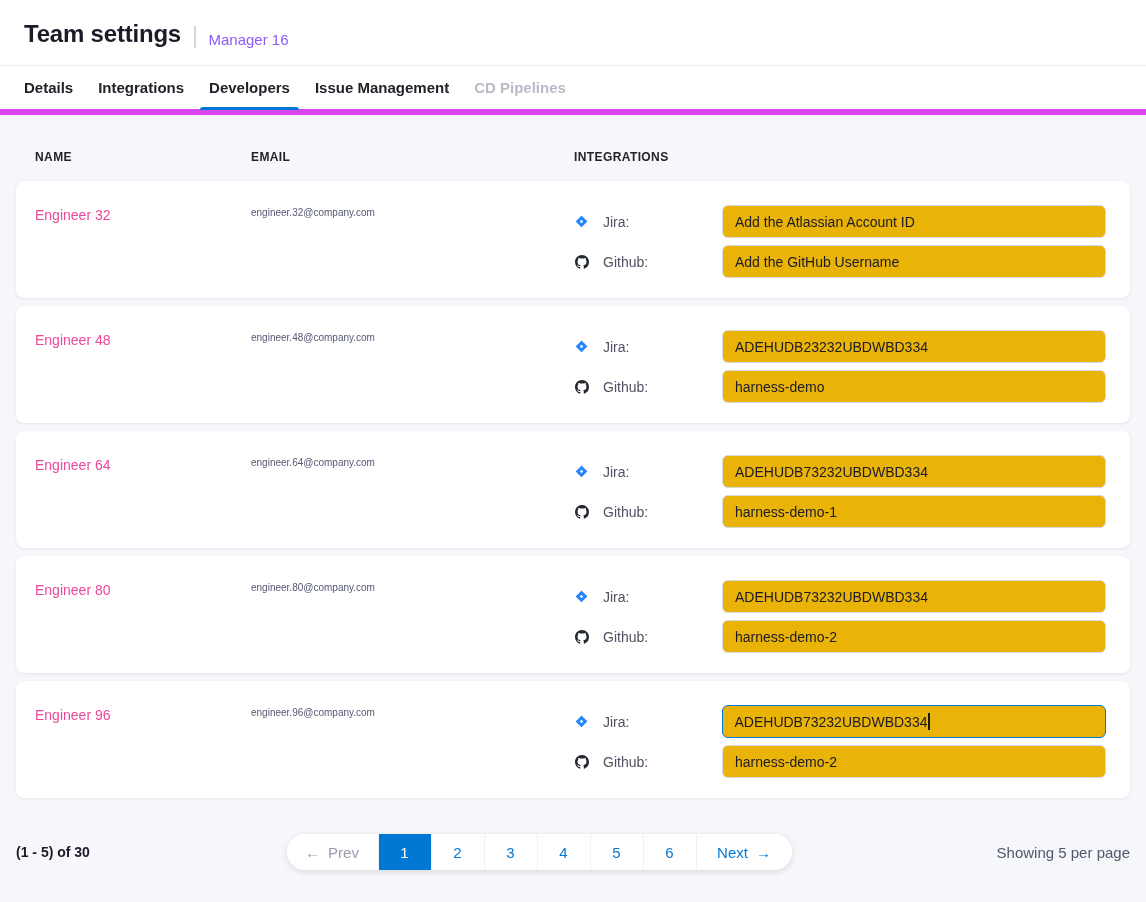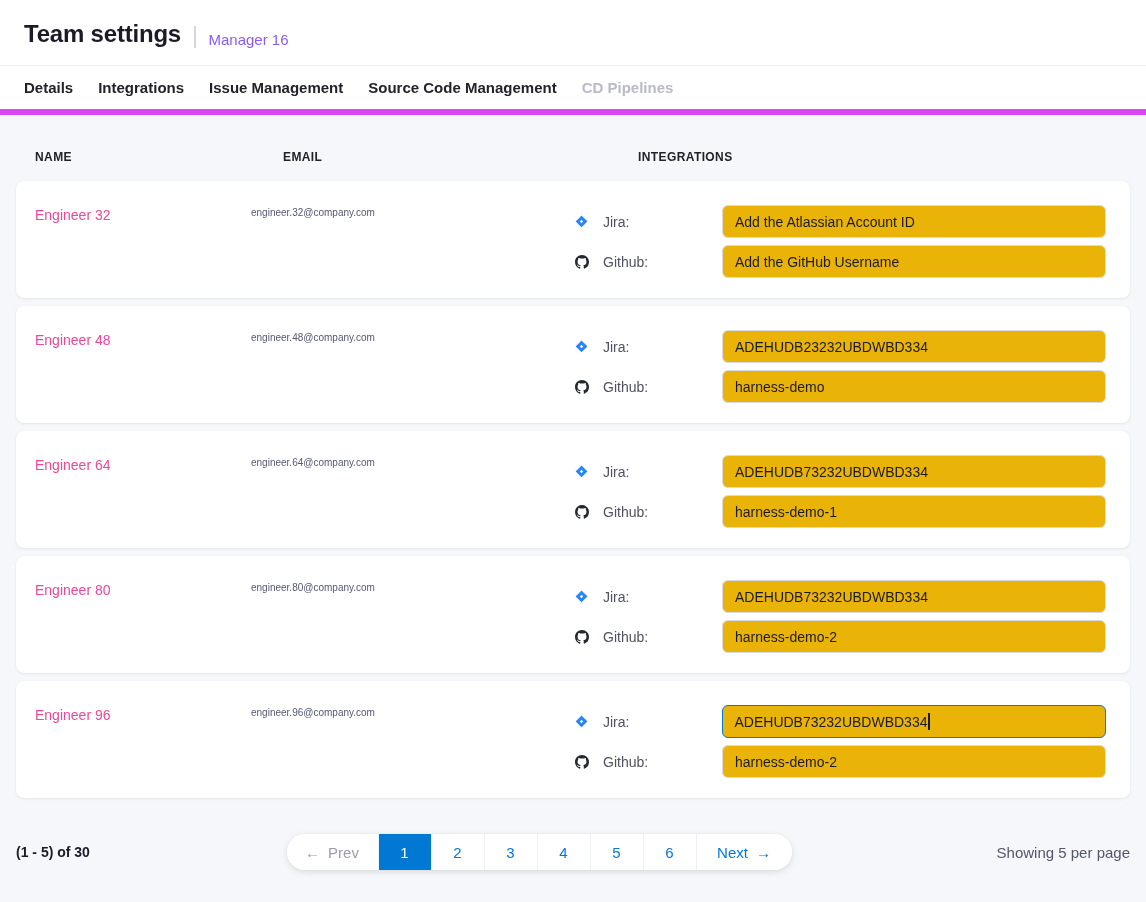--- a/index.html
+++ b/index.html
@@ -39,21 +39,20 @@
     content:""; position:absolute; left:0; right:0; bottom:-1px;
     height:3px; background:#0278d5; border-radius:3px 3px 0 0;
   }
   .tab.disabled { color:#b9bac7; cursor:default; }
 
   
   .table-area { padding:0 16px; }
   .thead {
     display:flex;
     padding:35px 24px 17px 19px;
-    gap:32px;
   }
   .th { font-size:12px; font-weight:700; color:#22222a; letter-spacing:0.4px; }
   .th-name  { width:216px; }
   .th-email { width:323px; }
   .th-integrations { flex:1; }
 
   .card {
     display:flex;
     background:#fff;
     border-radius:8px;
@@ -118,22 +117,22 @@
   <div class="header-row">
     <span class="page-title">Team settings</span>
     <span class="title-sep"></span>
     <span class="page-subtitle">Manager 16</span>
   </div>
 </header>
 
 <nav class="tabs" id="tabs">
     <div class="tab">Details</div>
     <div class="tab">Integrations</div>
+    <div class="tab active">Developers</div>
     <div class="tab">Issue Management</div>
-    <div class="tab">Source Code Management</div>
     <div class="tab disabled">CD Pipelines</div>
   </nav>
 
 <main class="table-area">
   <div class="thead">
     <span class="th th-name">NAME</span>
     <span class="th th-email">EMAIL</span>
     <span class="th th-integrations">INTEGRATIONS</span>
   </div>
   <div id="rows">

